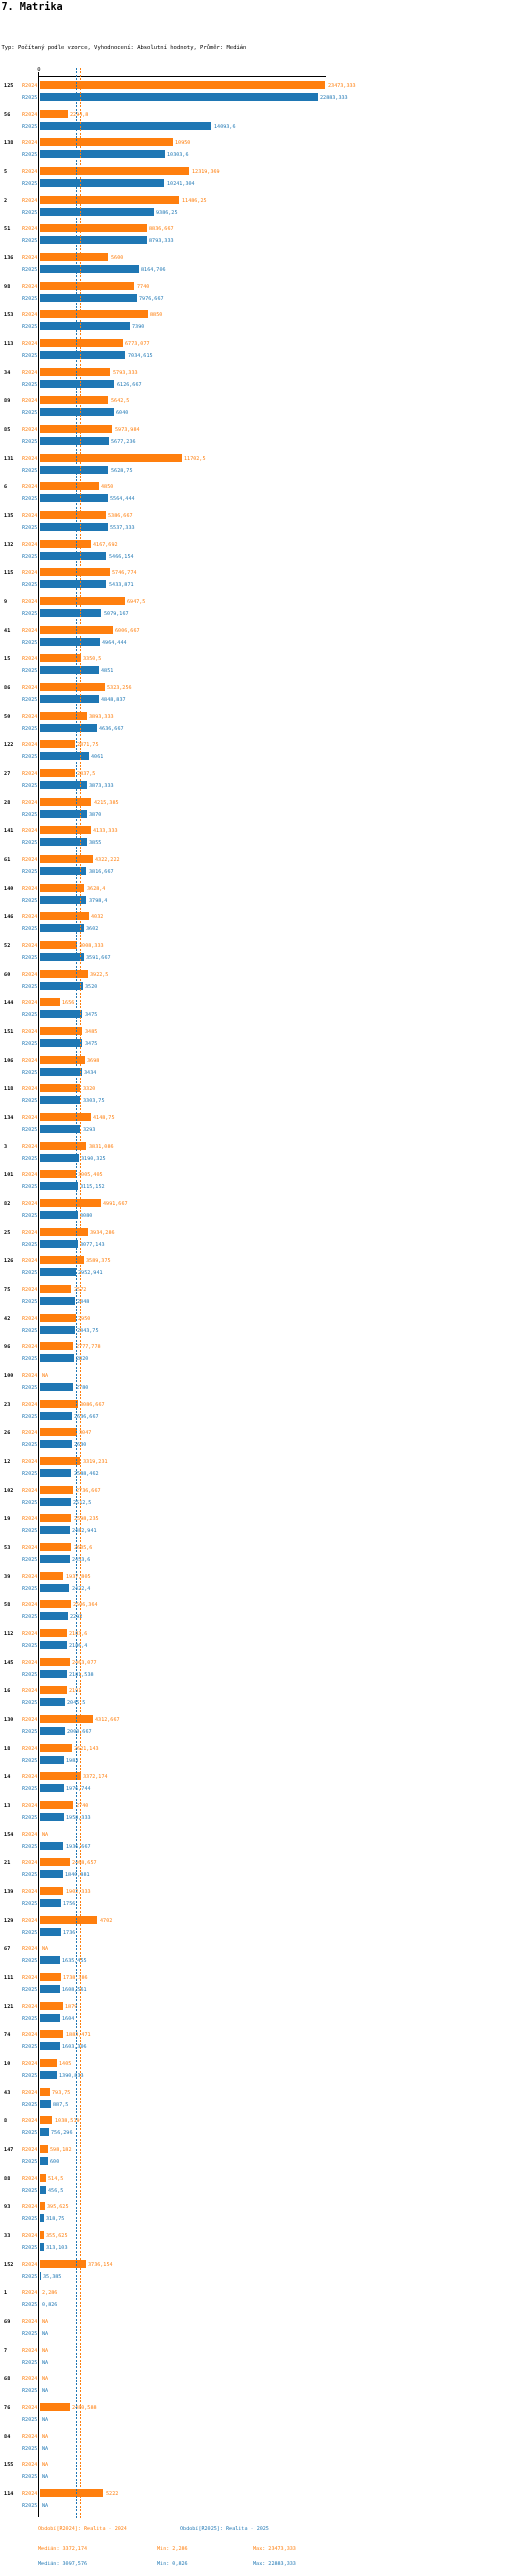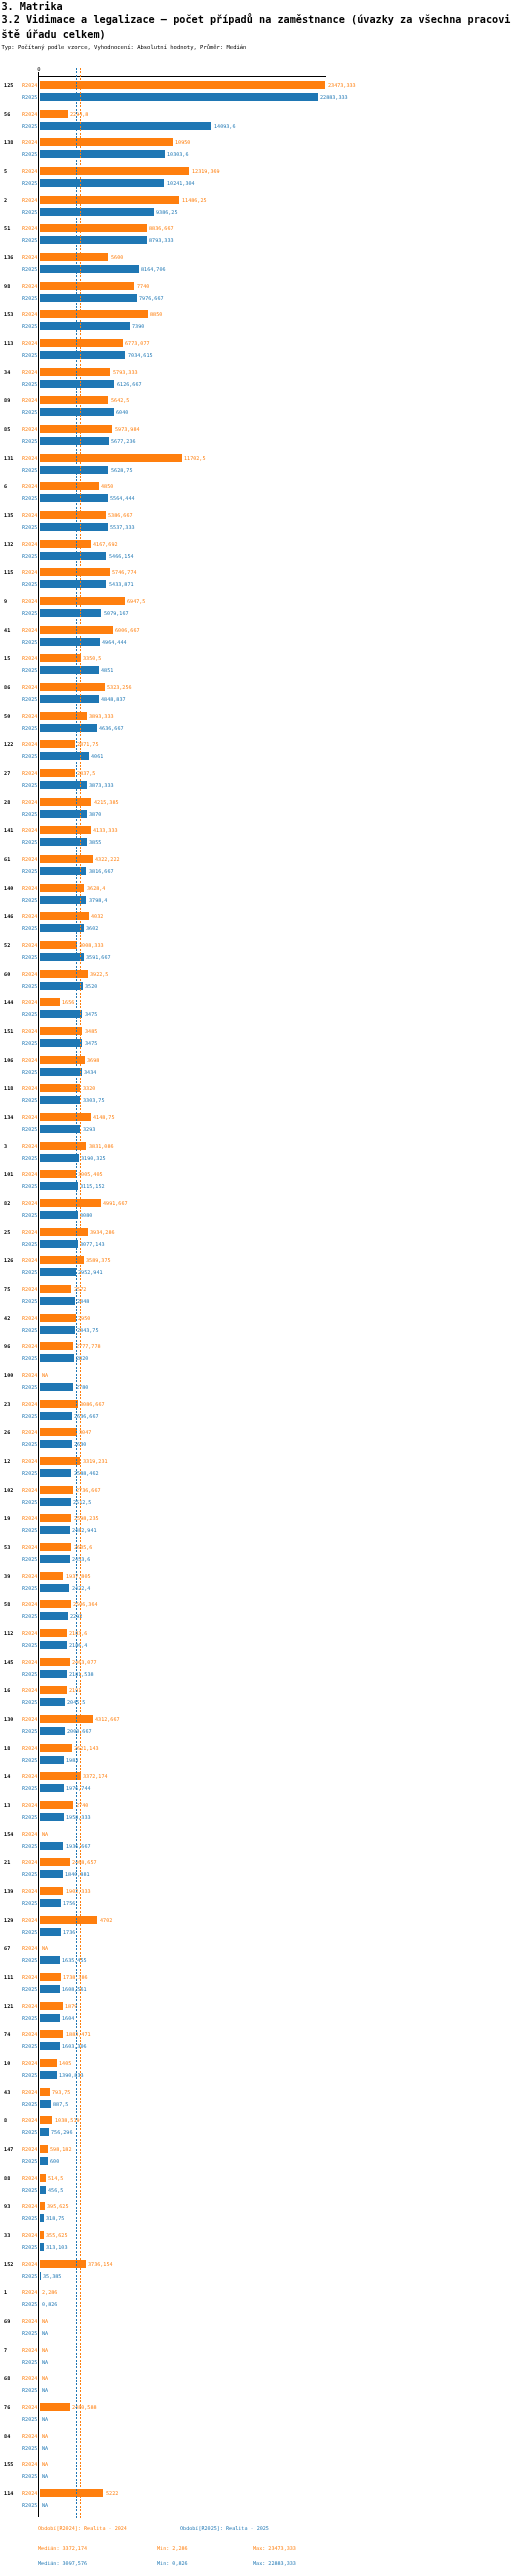--- a/index.html
+++ b/index.html
@@ -23,22 +23,21 @@
   .val{position:absolute;top:0;height:8.2px;line-height:8.2px;font-size:5.1px;white-space:nowrap;z-index:2;}
   .leg{position:absolute;font-size:5.1px;white-space:nowrap;}
   .c24{color:#ff7f0e;}
   .c25{color:#1f77b4;}
 </style>
 </head>
 <body>
 
 <div id="page">
 
-  <div class="hdr-title">3. Matrika</div>
-  <div class="hdr-sub">3.2 Vidimace a legalizace – počet případů na zaměstnance (úvazky za všechna pracoviště úřadu celkem)</div>
+  <div class="hdr-title">7. Matrika</div>
   <div class="hdr-meta">Typ: Počítaný podle vzorce, Vyhodnocení: Absolutní hodnoty, Průměr: Medián</div>
 
   <div class="zero">0</div>
   <div class="ztick"></div>
   <div class="xaxis"></div>
   <div class="yaxis"></div>
 
   <div id="median-r2024" class="median" style="left: 80px; background: repeating-linear-gradient(rgb(255, 127, 14) 0px, rgb(255, 127, 14) 2px, transparent 2px, transparent 3.4px);"></div>
   <div id="median-r2025" class="median" style="left: 76px; background: repeating-linear-gradient(rgb(31, 119, 180) 0px, rgb(31, 119, 180) 2px, transparent 2px, transparent 3.4px);"></div>
 

